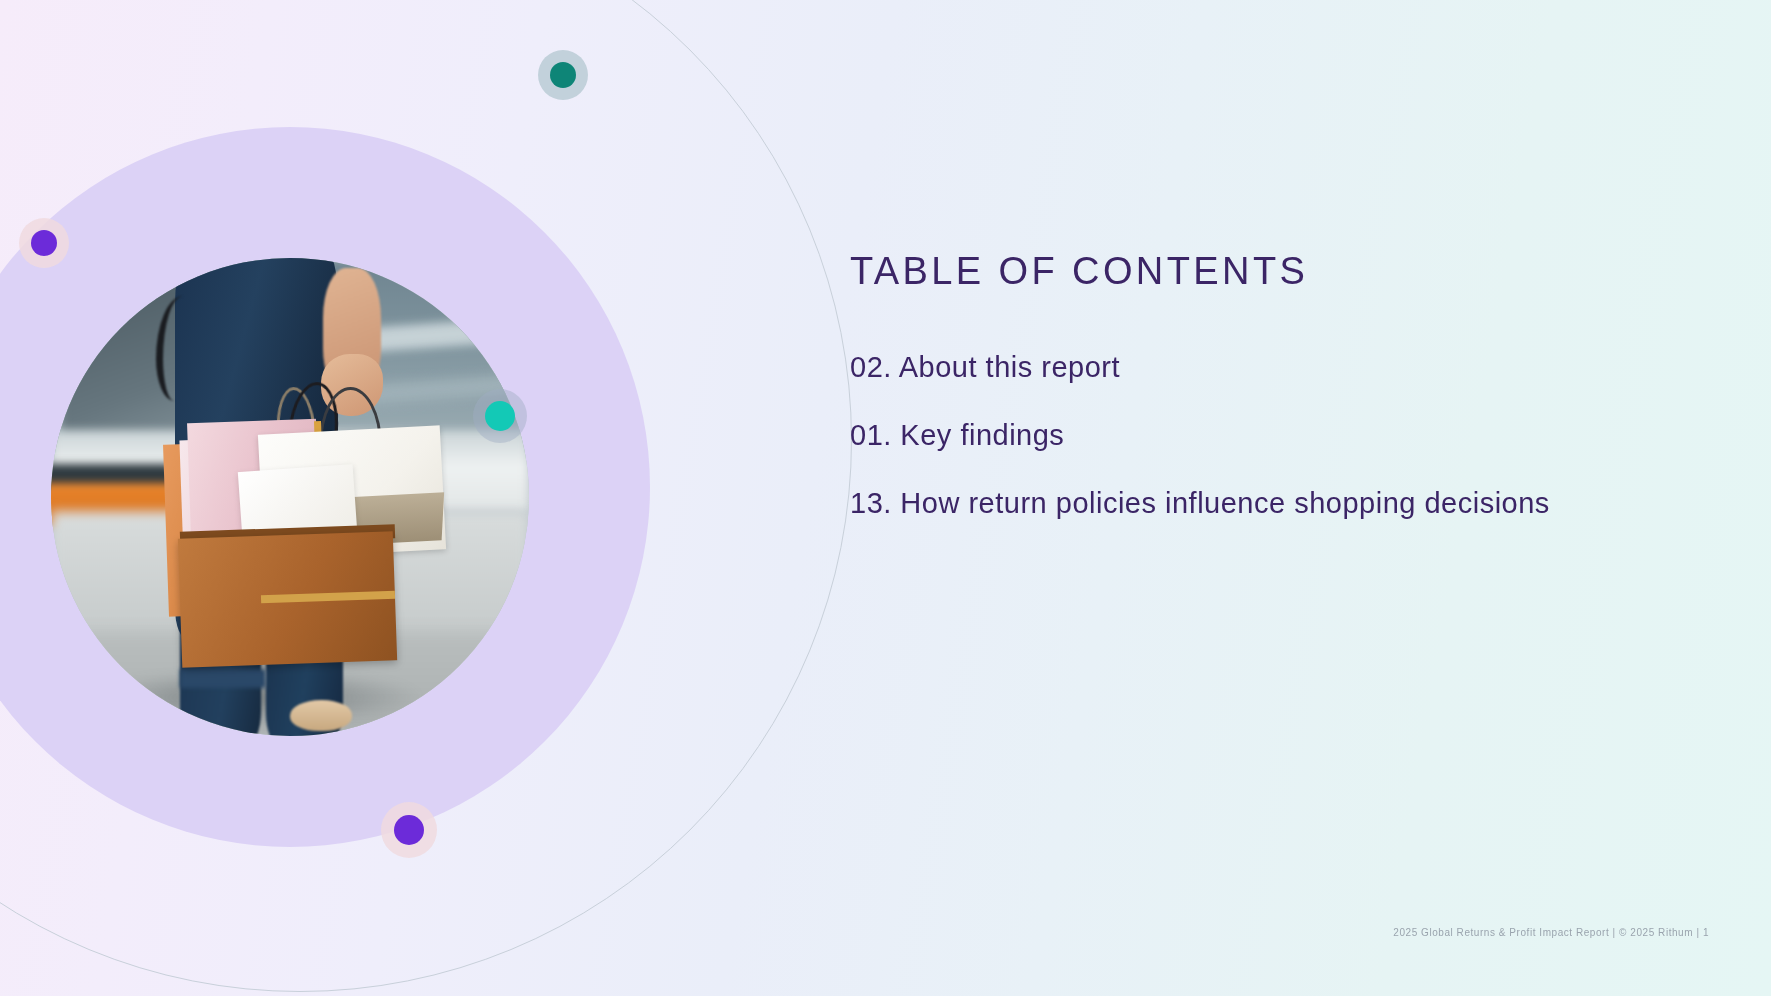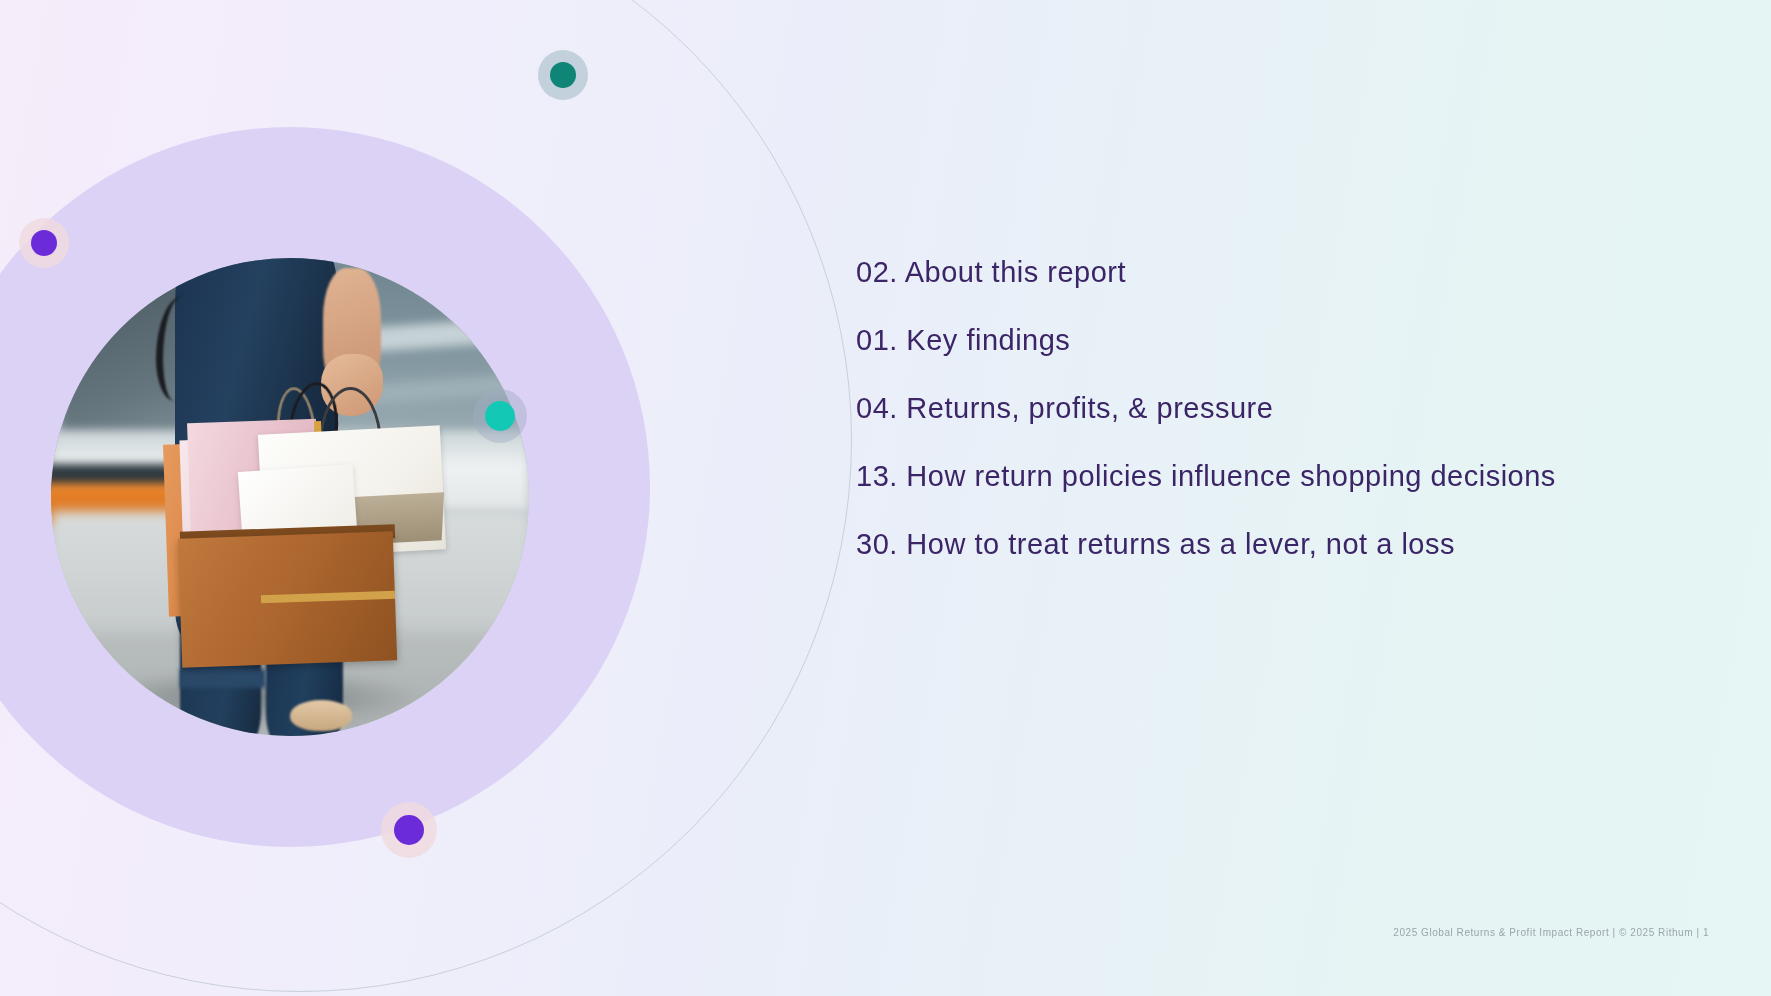--- a/index.html
+++ b/index.html
@@ -295,21 +295,21 @@
   .toc-title {
     font-size: 38px;
     font-weight: 400;
     letter-spacing: 3.4px;
     color: #3B2566;
     margin: 0 0 58px 0;
     white-space: nowrap;
   }
   .toc-list {
     list-style: none;
-    margin: 6px;
+    margin: 0;
     padding: 0;
   }
   .toc-item {
     font-size: 29px;
     font-weight: 400;
     color: #3B2566;
     letter-spacing: 0.5px;
     margin-bottom: 35px;
     white-space: nowrap;
   }
@@ -384,24 +384,23 @@
 
   <div class="dot-wrap" style="left:473px; top:389px; width:54px; height:54px; background:rgba(160,172,196,0.45);">
     <div class="dot-core" style="left:12px; top:12px; width:30px; height:30px; background:#13C9B6;"></div>
   </div>
 
   <div class="dot-wrap" style="left:381px; top:802px; width:56px; height:56px; background:rgba(240,219,223,0.85);">
     <div class="dot-core" style="left:13px; top:13px; width:30px; height:30px; background:#6C2BD9;"></div>
   </div>
 
   <div class="toc-panel">
+    <h1 class="toc-title">TABLE OF CONTENTS</h1>
     <ul class="toc-list">
       <li class="toc-item">02. About this report</li>
       <li class="toc-item">01. Key findings</li>
-      <li class="toc-item">04. Returns, profits, &amp; pressure</li>
       <li class="toc-item">13. How return policies influence shopping decisions</li>
-      <li class="toc-item">30. How to treat returns as a lever, not a loss</li>
     </ul>
   </div>
 
   <div class="footer">2025 Global Returns &amp; Profit Impact Report  |  © 2025 Rithum  |  1</div>
 
 </div>
 
 </body></html>

